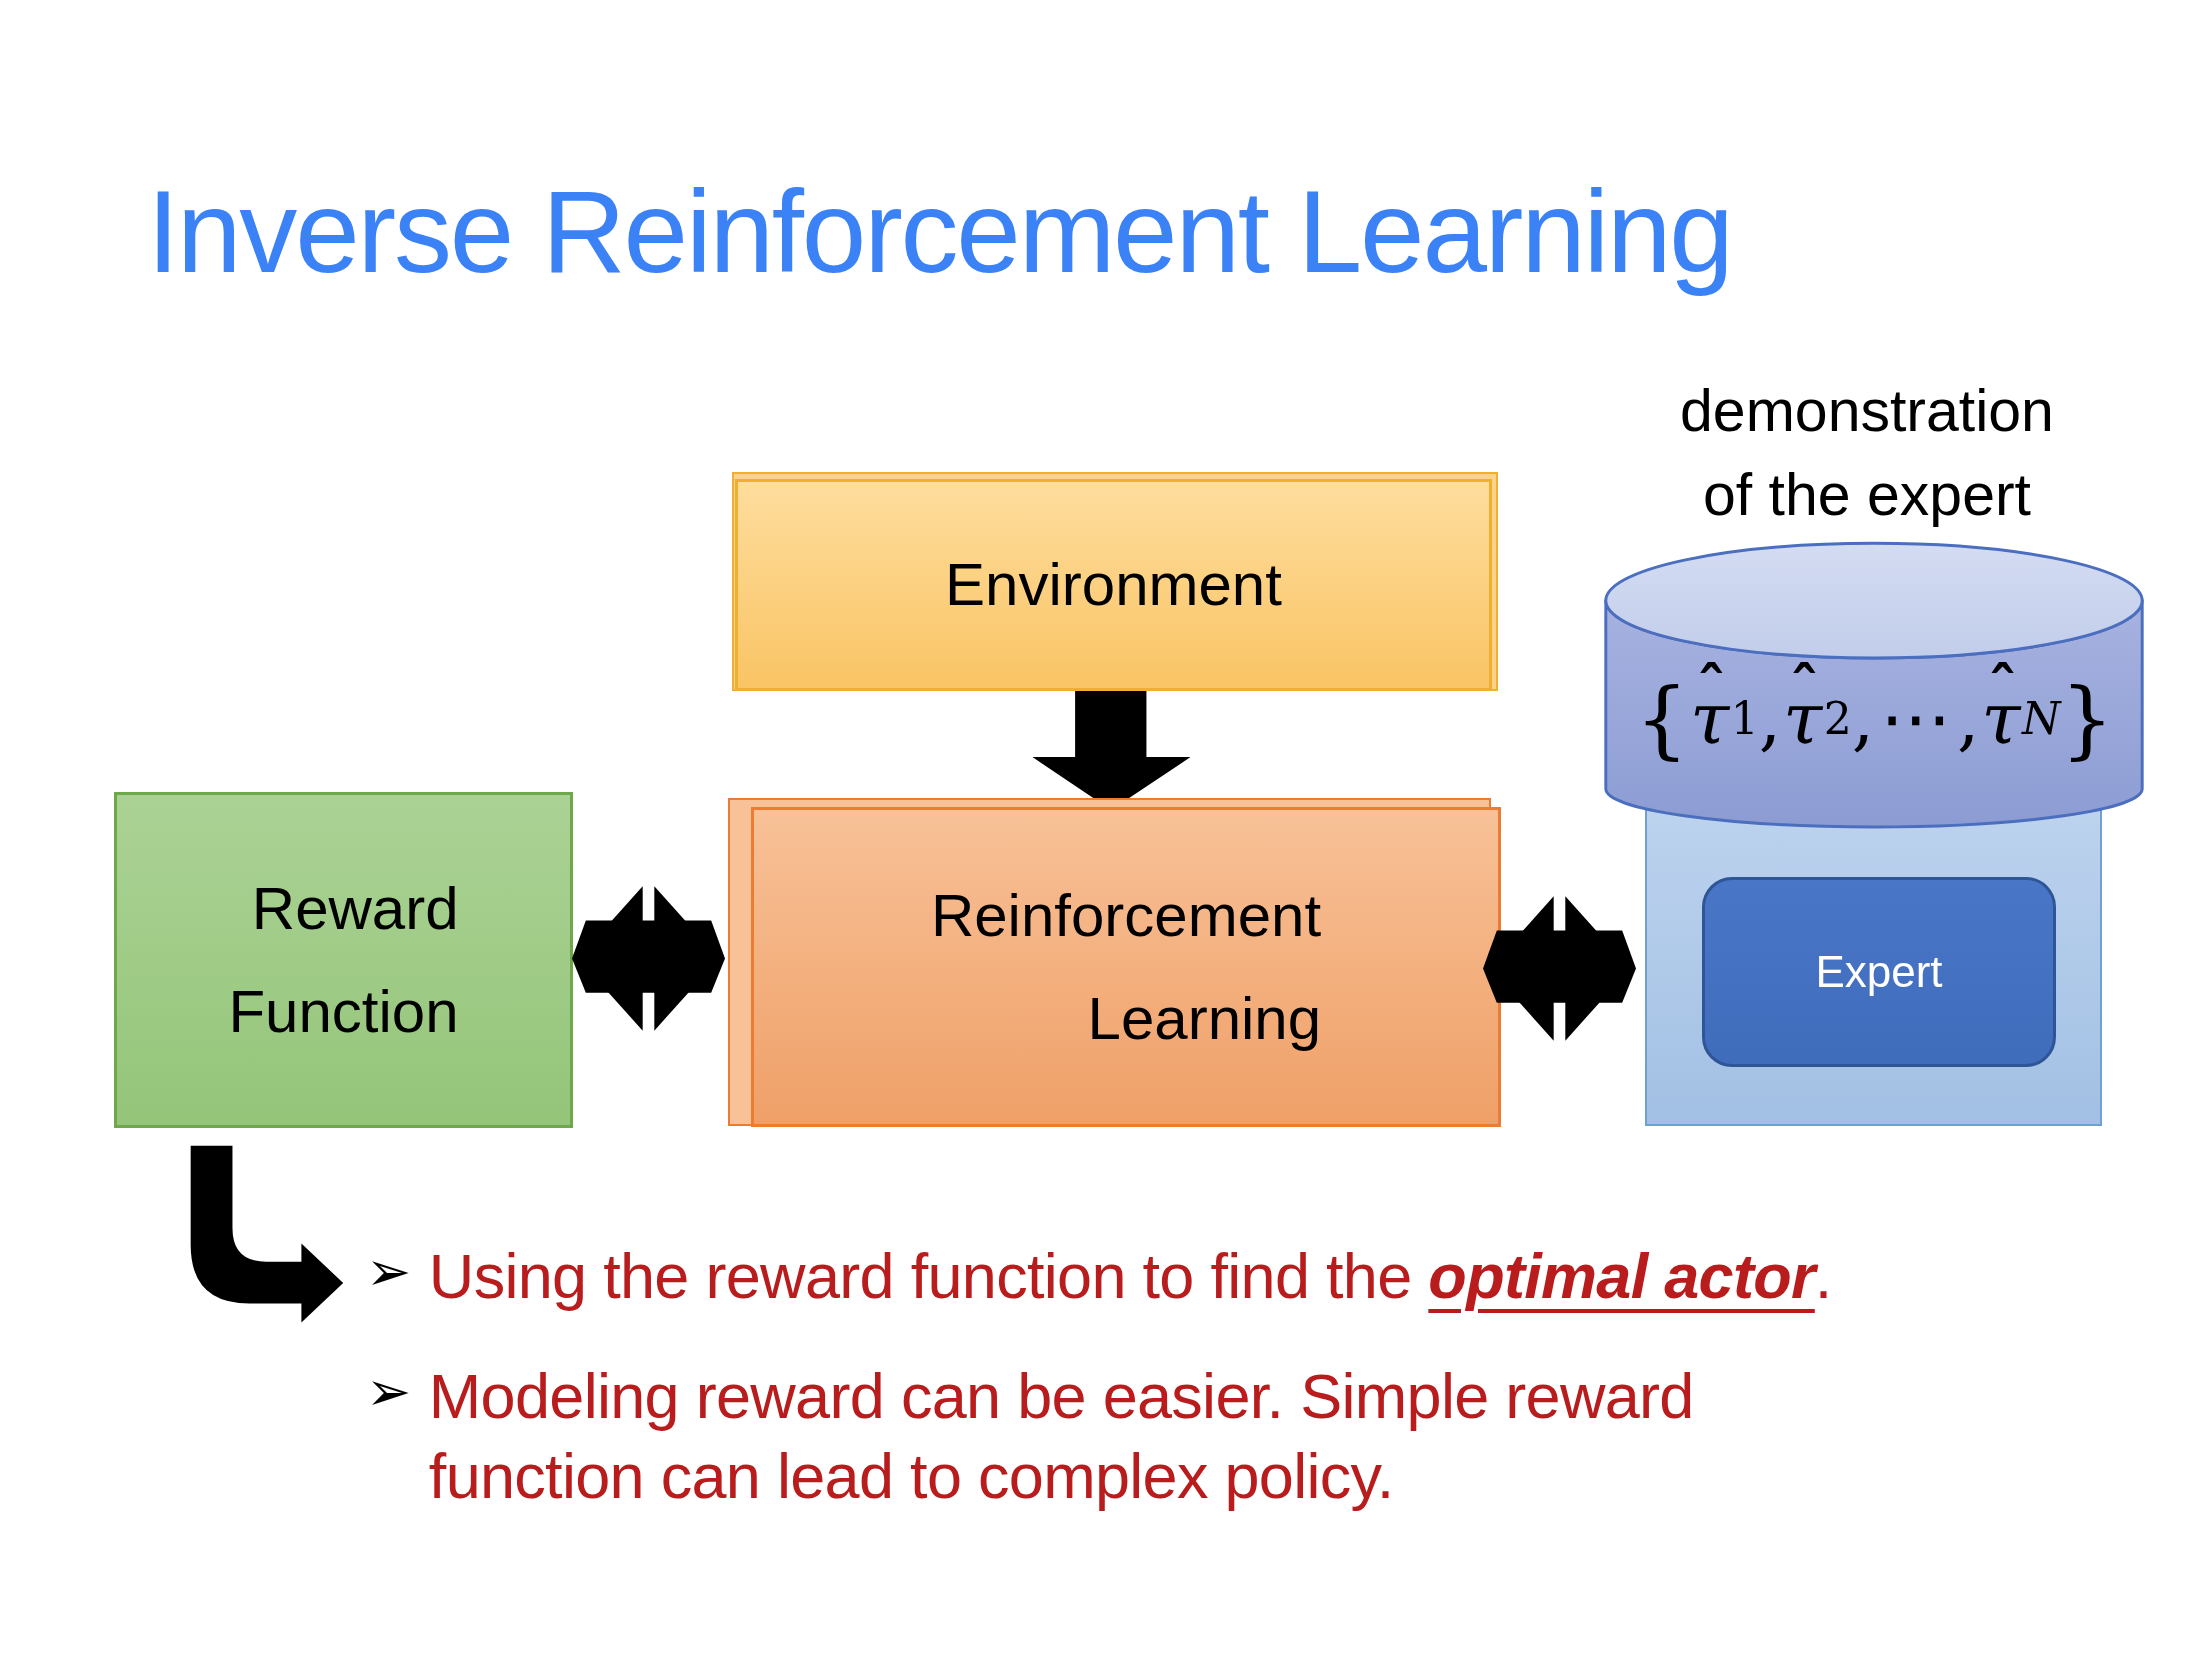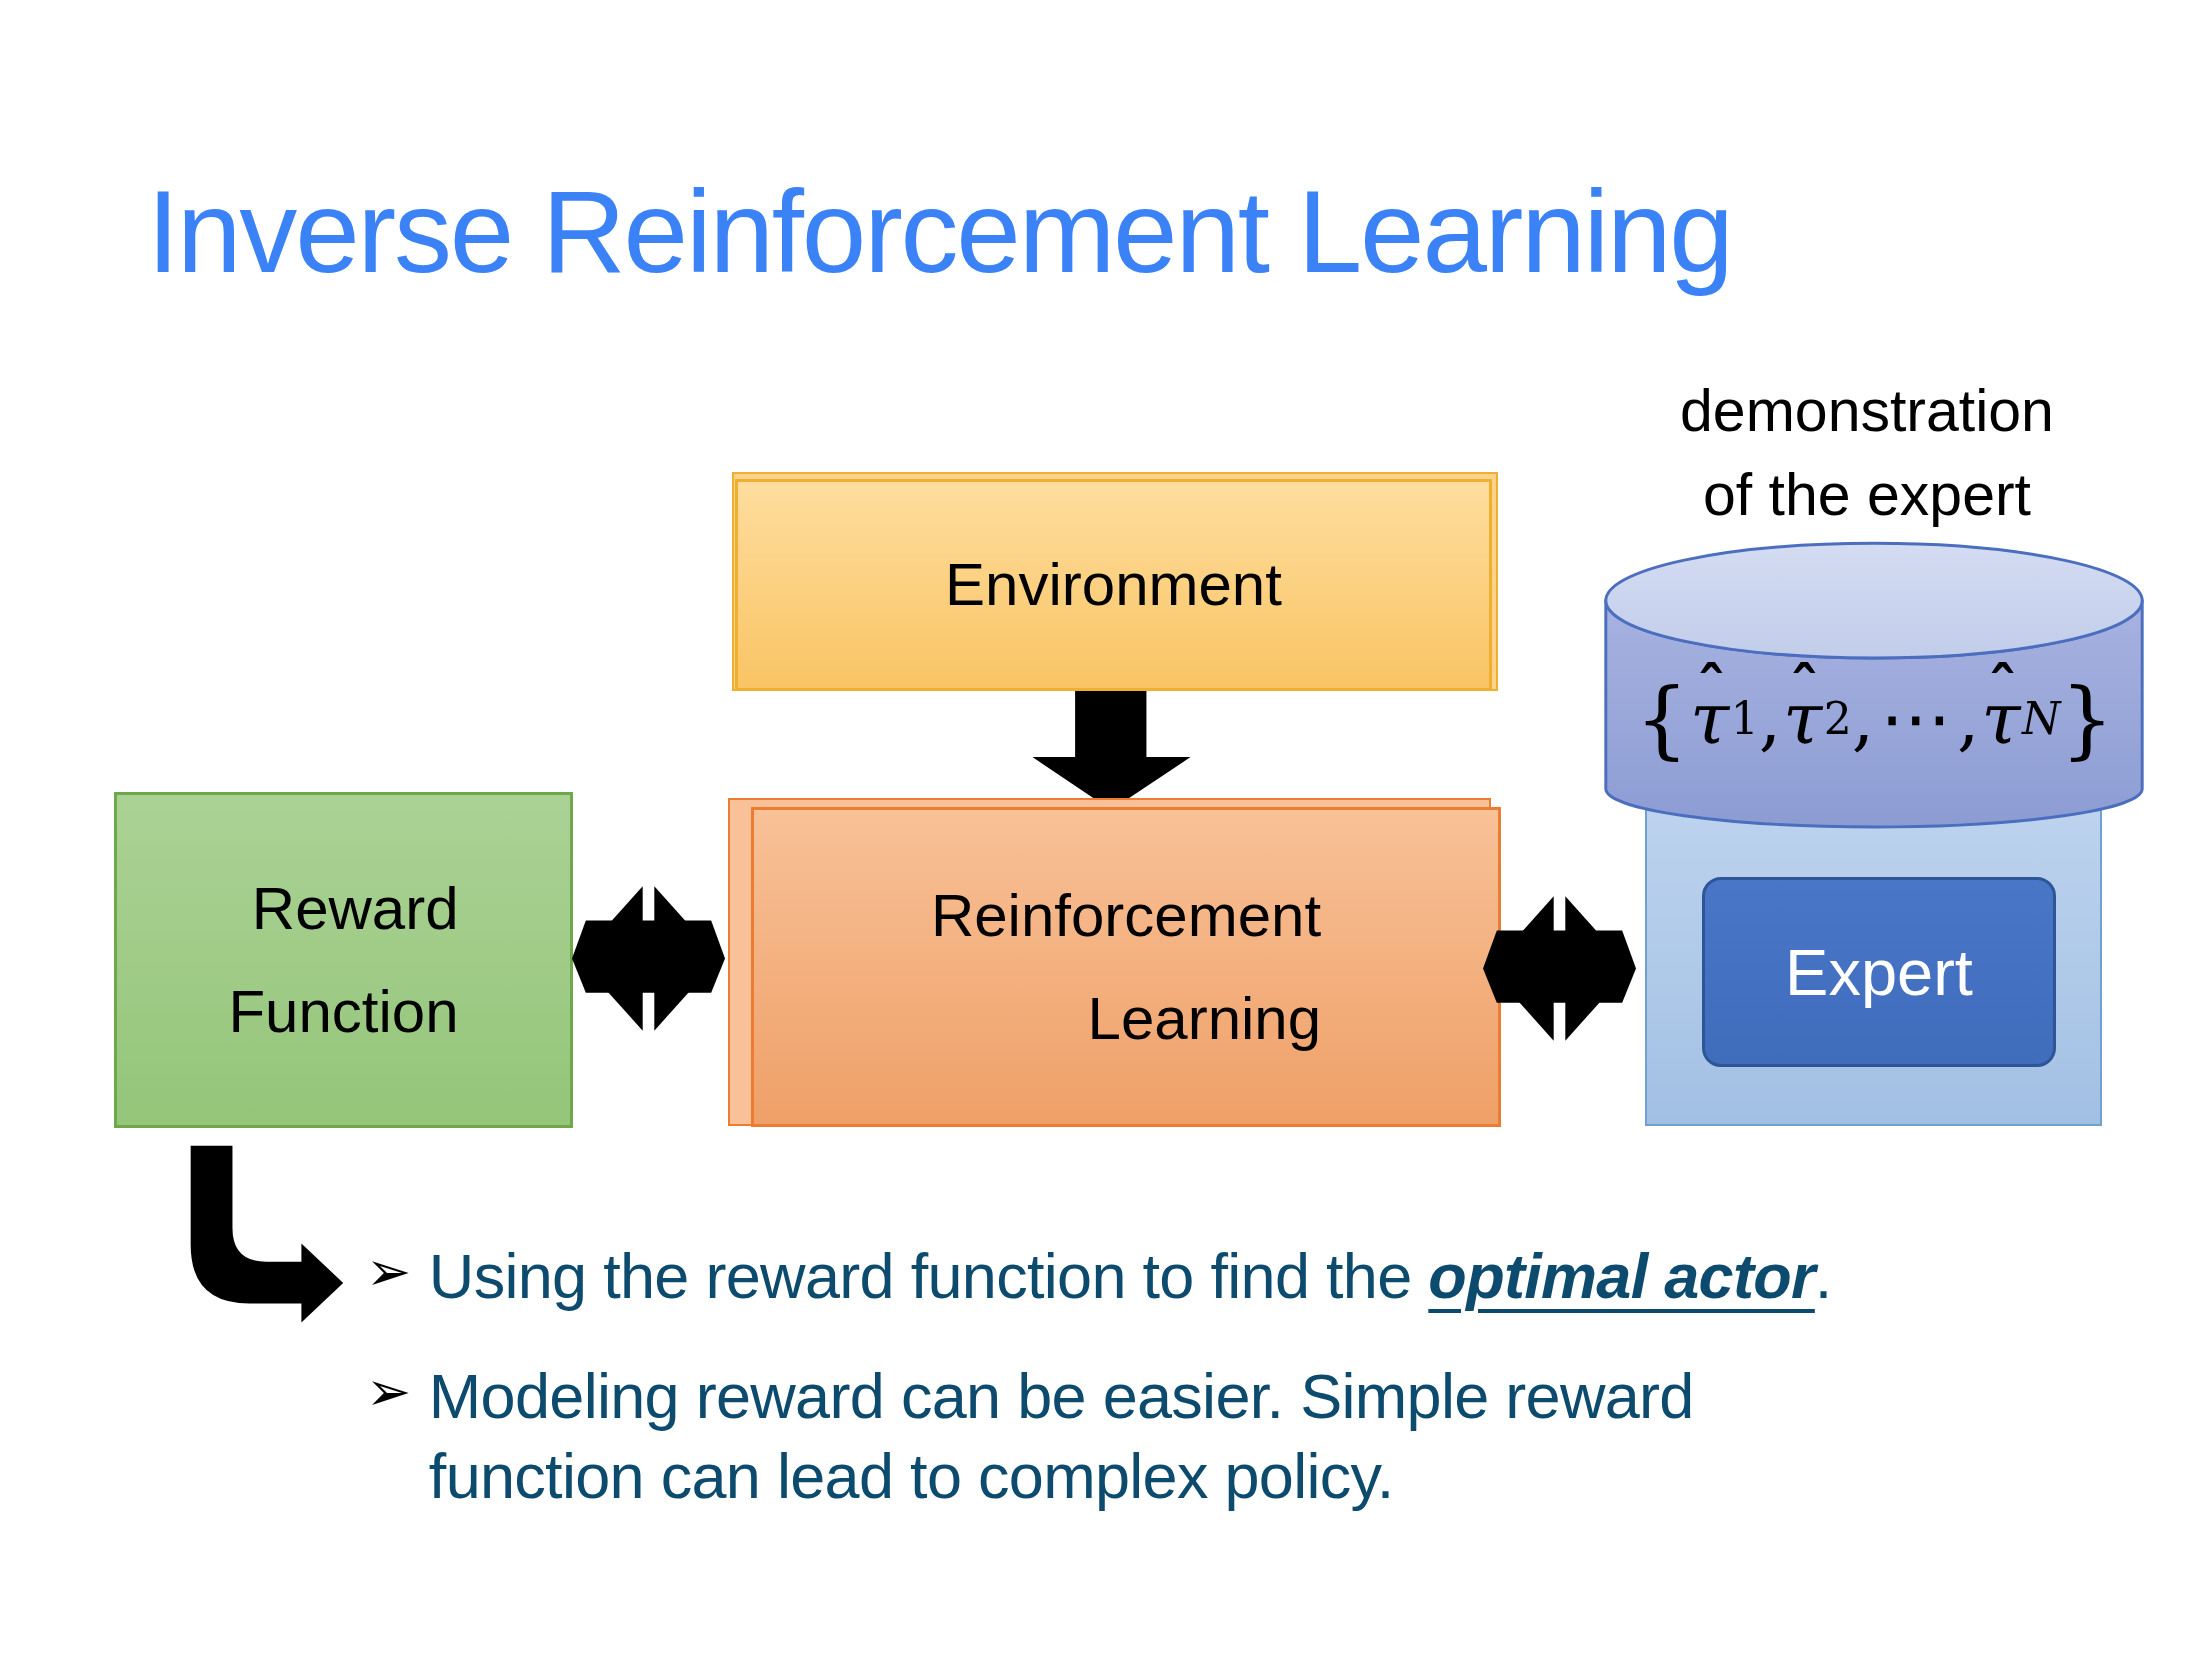--- a/index.html
+++ b/index.html
@@ -96,42 +96,42 @@
     font-style: normal; font-size: 0.85em; font-weight: bold;
   }
   #math sub { font-size: 0.62em; font-style: normal; line-height: 0; }
   #math sub.it { font-style: italic; }
   #math .dots { padding: 0 5.9px; }
 
   #expert-inner {
     left: 1702px; top: 877px; width: 354px; height: 190px;
     background: linear-gradient(180deg, #4a76c8 0%, #3f6cbb 100%);
     border: 3.7px solid #2e5596;
-    border-radius: 19px;
+    border-radius: 30px;
     color: #ffffff;
-    font-size: 65px;
+    font-size: 44px;
     line-height: 1;
     z-index: 3;
   }
 
   
   #bullets { left: 366px; top: 1236px; }
   .bullet { display: flex; align-items: flex-start; margin-bottom: 40px; }
   .bullet .marker {
     font-family: "DejaVu Sans", sans-serif;
     font-size: 54px;
     line-height: 1.32;
     margin-right: 17.6px;
     color: #000;
   }
   .bullet .btext {
     font-size: 63px;
     line-height: 1.27;
     letter-spacing: -0.7px;
-    color: #0c4a6e;
+    color: #b91c1c;
   }
   .bullet.nowrap .btext { white-space: nowrap; }
   .bullet.wrap .btext { max-width: 1478px; }
   .emph {
     font-weight: bold;
     font-style: italic;
     text-decoration: underline;
     text-decoration-thickness: 3.7px;
     text-underline-offset: 0.17em;
   }

